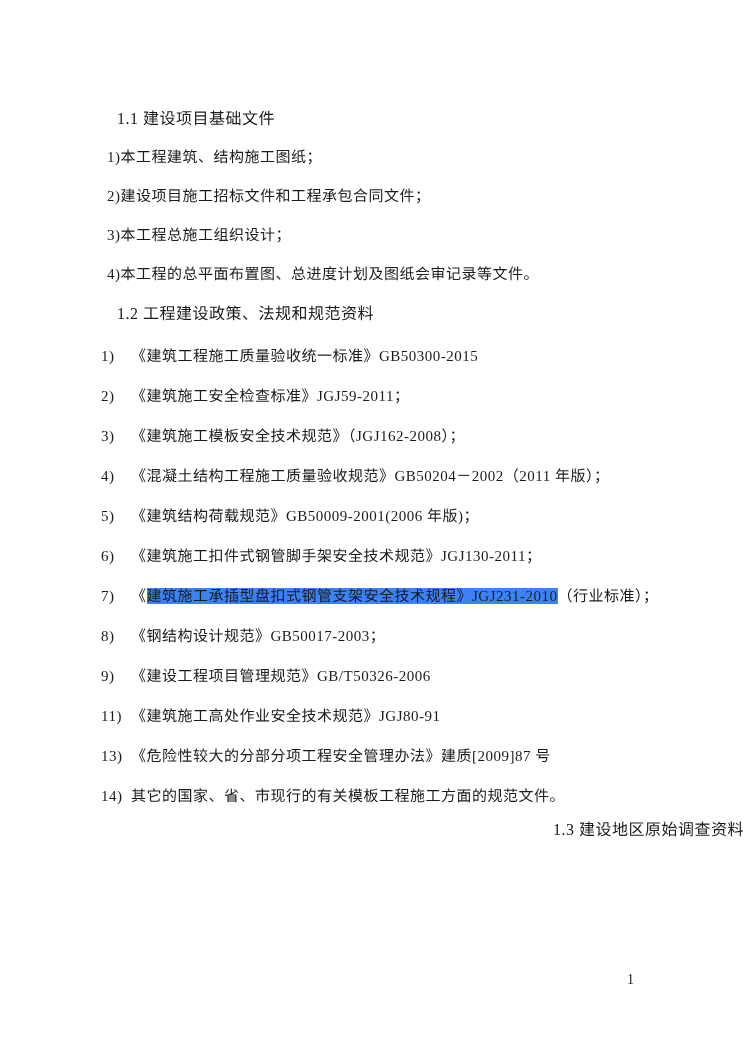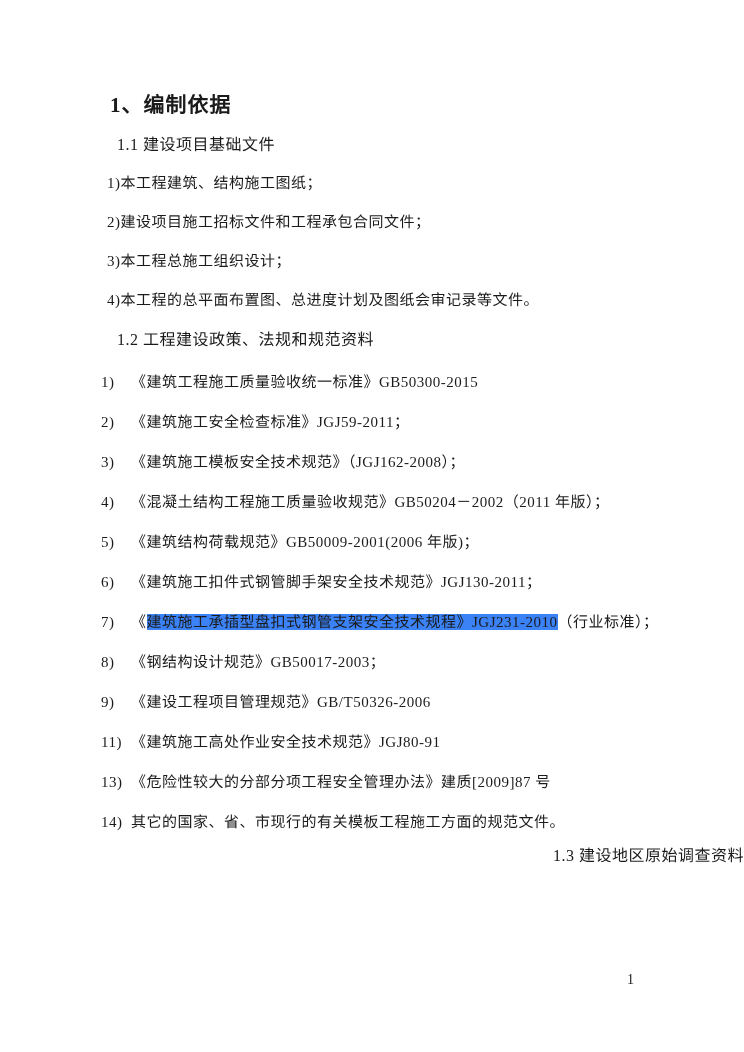--- a/index.html
+++ b/index.html
@@ -66,21 +66,20 @@
     font-size: 14px;
     line-height: 18px;
   }
 </style>
 </head>
 <body>
 
 <div class="page">
   <div class="doc">
 
-    <h1 class="doc-title">1、编制依据</h1>
 
     <h2 class="sec-heading h-11">1.1 建设项目基础文件</h2>
 
     <p class="item item-flat"><span>1)</span><span>本工程建筑、结构施工图纸；</span></p>
     <p class="item item-flat"><span>2)</span><span>建设项目施工招标文件和工程承包合同文件；</span></p>
     <p class="item item-flat"><span>3)</span><span>本工程总施工组织设计；</span></p>
     <p class="item item-flat"><span>4)</span><span>本工程的总平面布置图、总进度计划及图纸会审记录等文件。</span></p>
 
     <h2 class="sec-heading h-12">1.2 工程建设政策、法规和规范资料</h2>
 

